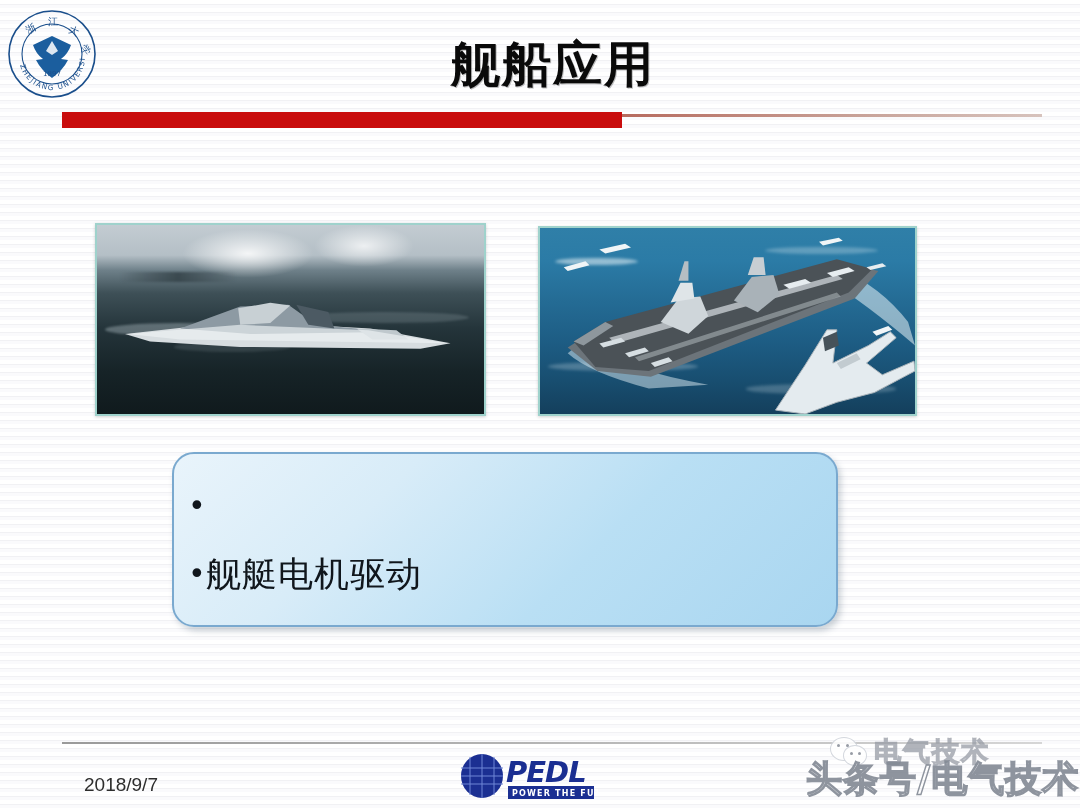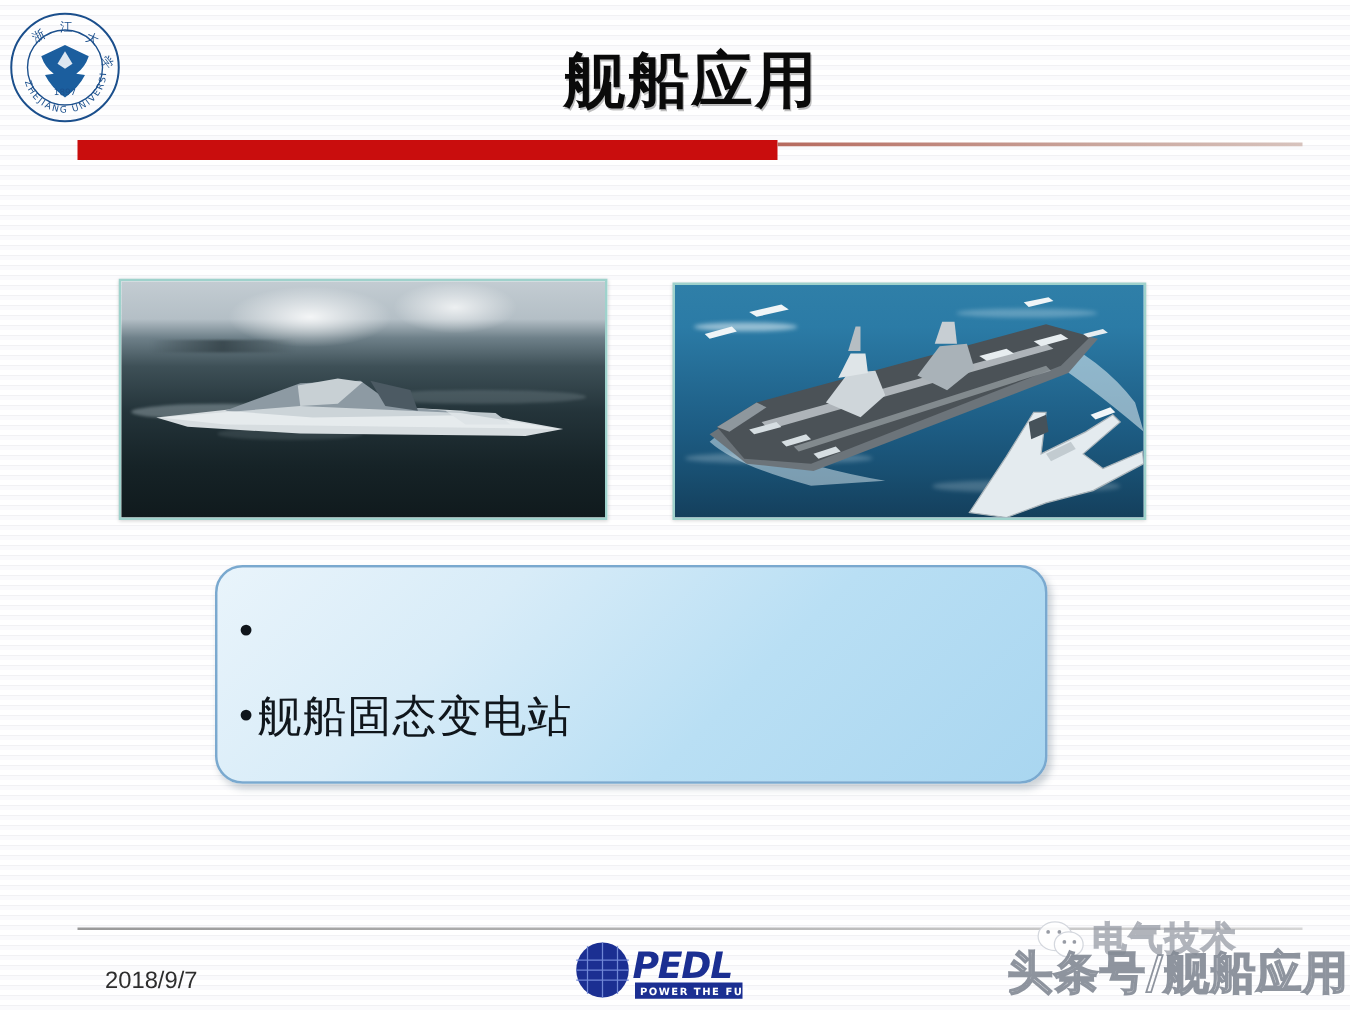--- a/index.html
+++ b/index.html
@@ -294,21 +294,21 @@
       </svg>
     </div>
   </div>
 
   <div class="bullet-box">
     <div class="bullet">
       <span class="dot">•</span>
     </div>
     <div class="bullet">
       <span class="dot">•</span>
-      <span>舰船固态变电站</span>
+      <span>舰艇电机驱动</span>
     </div>
   </div>
 
   <div class="footer-rule"></div>
   <div class="footer-date">2018/9/7</div>
 
   <div class="pedl">
     <svg viewBox="0 0 140 52" xmlns="http://www.w3.org/2000/svg">
       <g>
         <ellipse cx="24" cy="24" rx="21" ry="22" fill="#1b2f92"></ellipse>
@@ -332,16 +332,16 @@
       <span class="wechat-icon">
         <span class="b1"></span>
         <span class="b2"></span>
         <span class="d" style="left:7px;top:7px;"></span>
         <span class="d" style="left:16px;top:7px;"></span>
         <span class="d" style="left:20px;top:15px;"></span>
         <span class="d" style="left:28px;top:15px;"></span>
       </span>
       <span class="wm-text">电气技术</span>
     </div>
-    <div class="wm-bottom">头条号/舰船应用</div>
+    <div class="wm-bottom">头条号/电气技术</div>
   </div>
 
 </div>
 
 </body></html>

